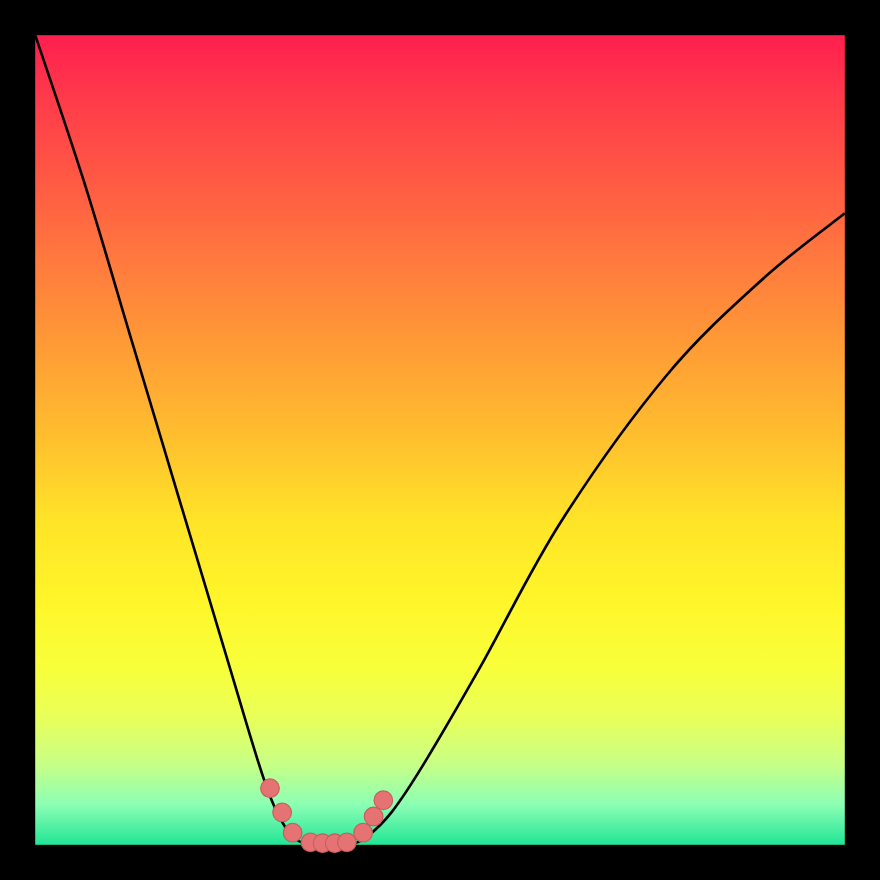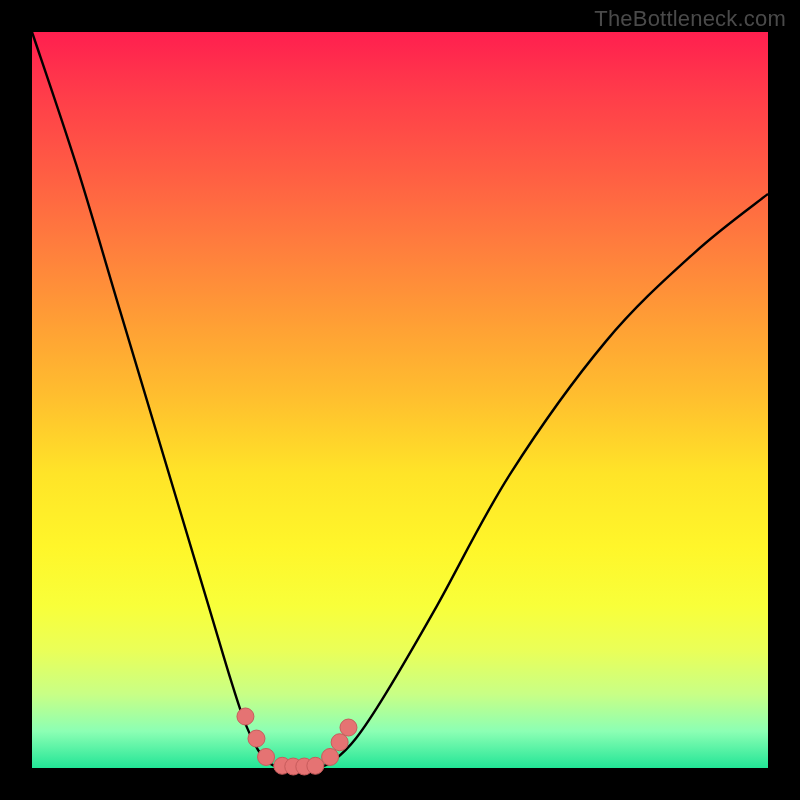--- a/index.html
+++ b/index.html
@@ -57,21 +57,20 @@
     top: 0;
     width: 736px;
     height: 736px;
     overflow: visible;
   }
 </style>
 </head>
 <body>
 
 <div class="frame">
-  <div class="watermark">TheBottleneck.com</div>
 
   <div class="plot">
     <svg class="curves" viewBox="0 0 736 736">
       <path id="curve-left" fill="none" stroke-width="2.4" stroke="#000000" d="M 0 0 C 7.359999999999999 22.080000000000002, 29.439999999999998 85.86666666666667, 44.16 132.48000000000002 C 58.879999999999995 179.09333333333336, 73.6 230.61333333333334, 88.32 279.68 C 103.03999999999999 328.74666666666667, 117.75999999999999 377.81333333333333, 132.48 426.88 C 147.2 475.94666666666666, 165.59999999999997 537.28, 176.64 574.08 C 187.68 610.8800000000001, 192.5866666666667 628.0533333333334, 198.72000000000003 647.6800000000001 C 204.85333333333335 667.3066666666667, 208.53333333333333 679.5733333333334, 213.44 691.84 C 218.34666666666666 704.1066666666667, 223.86666666666667 714.5333333333333, 228.16 721.28 C 232.45333333333332 728.0266666666666, 235.52 729.8666666666667, 239.20000000000002 732.32 C 242.88000000000002 734.7733333333334, 248.4 735.3866666666667, 250.24 736"></path>
       <path id="curve-right" fill="none" stroke-width="2.4" stroke="#000000" d="M 287.04 736 C 289.49333333333334 734.7733333333333, 295.62666666666667 733.5466666666666, 301.76 728.64 C 307.8933333333333 723.7333333333333, 315.25333333333333 717.5999999999999, 323.84 706.56 C 332.4266666666666 695.52, 339.78666666666663 684.48, 353.28 662.4 C 366.7733333333333 640.3199999999999, 383.94666666666666 610.88, 404.8 574.08 C 425.65333333333336 537.2800000000001, 450.1866666666667 485.76, 478.40000000000003 441.59999999999997 C 506.61333333333334 397.43999999999994, 543.4133333333334 345.91999999999996, 574.08 309.12 C 604.7466666666667 272.32000000000005, 635.4133333333333 245.3333333333334, 662.4 220.80000000000007 C 689.3866666666667 196.26666666666674, 723.7333333333333 171.73333333333332, 736 161.91999999999996"></path>
       <path id="curve-flat" fill="none" stroke-width="2.4" stroke="#000000" d="M 250.24 736 C 252.69333333333333 736, 260.0533333333333 736, 264.96 736 C 269.8666666666667 736, 276 736, 279.68 736 C 283.36 736, 285.81333333333333 736, 287.04 736"></path>
       <g id="markers-group">
           <circle cx="213.44" cy="684.48" r="8.5" fill="#e57373" stroke="#c75c5c" stroke-width="1"></circle>
           <circle cx="224.48" cy="706.56" r="8.5" fill="#e57373" stroke="#c75c5c" stroke-width="1"></circle>
           <circle cx="234.048" cy="724.96" r="8.5" fill="#e57373" stroke="#c75c5c" stroke-width="1"></circle>

